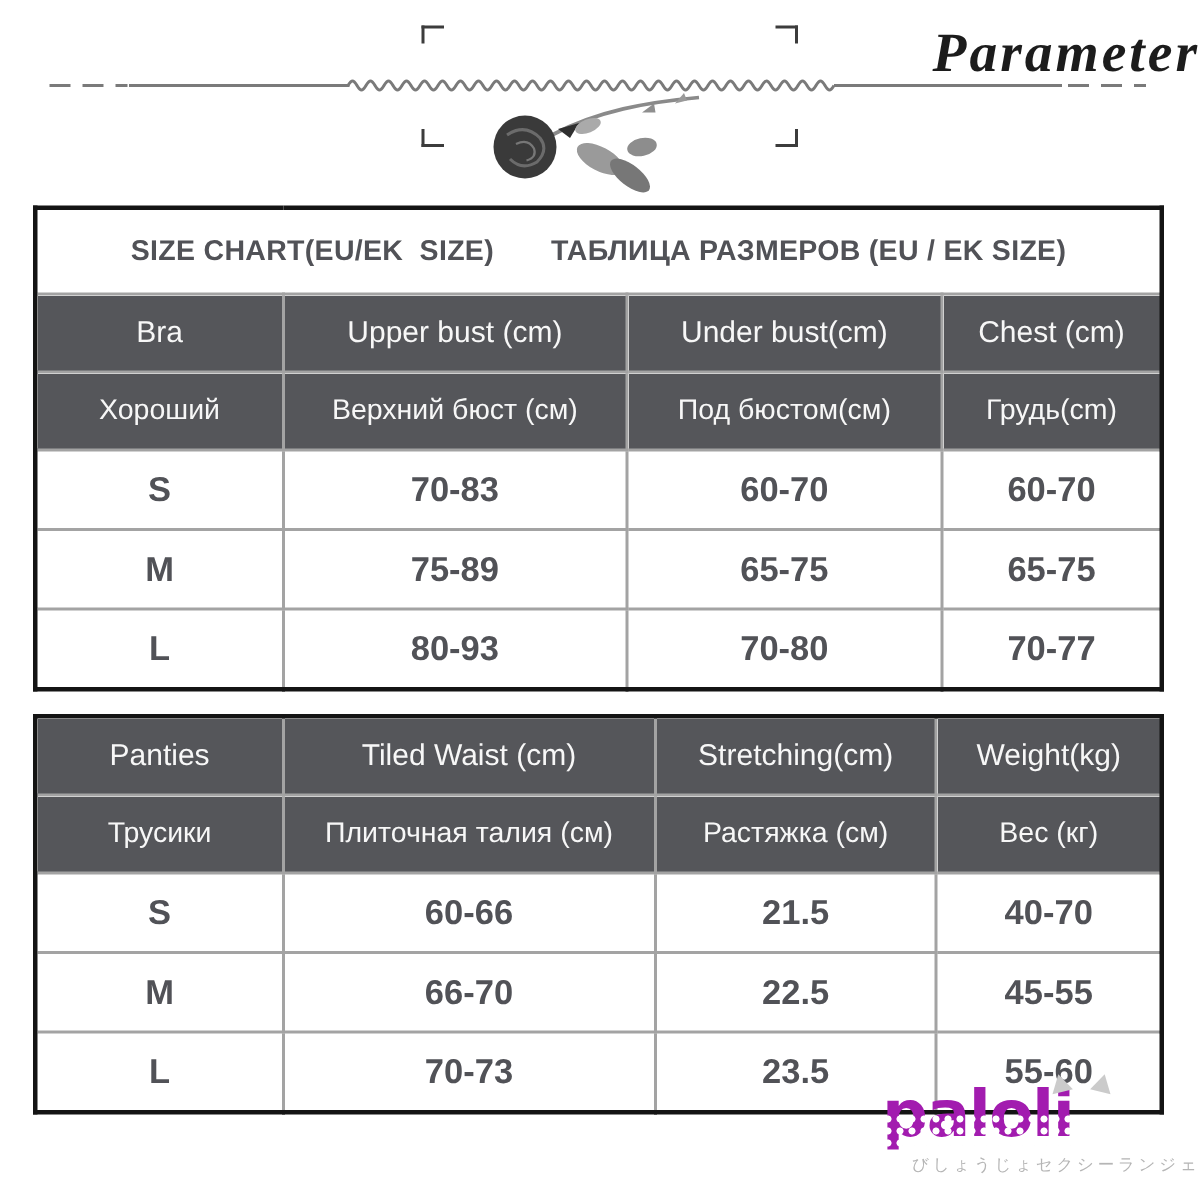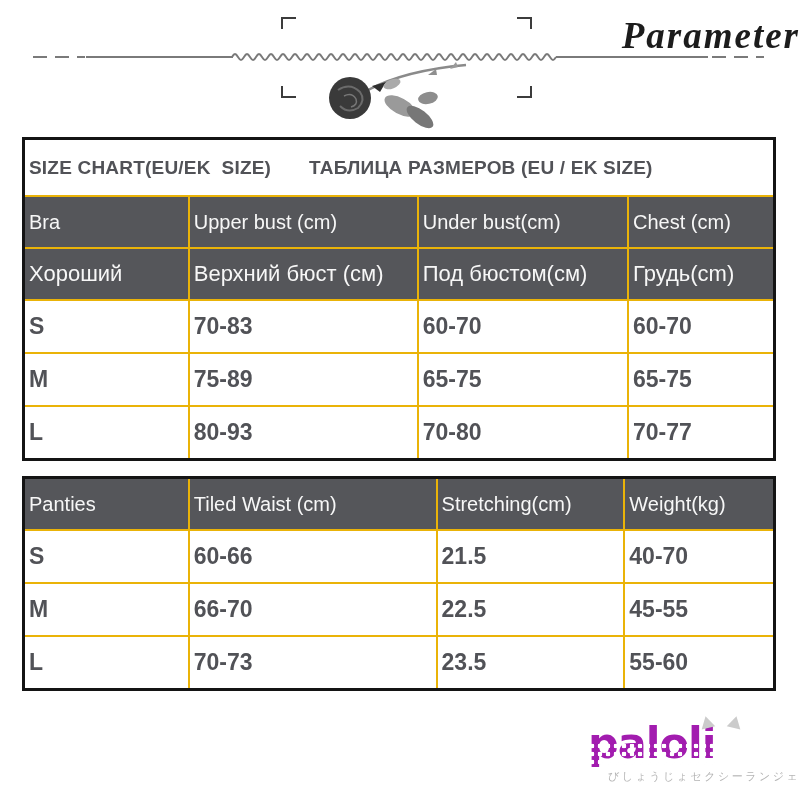--- a/index.html
+++ b/index.html
@@ -21,29 +21,29 @@
   .bracket.br{left:517px;top:86px;border-bottom:2px solid #3c3c3c;border-right:2px solid #3c3c3c;}
   .deco-line{position:absolute;left:0;top:0;}
   .rose{position:absolute;left:300px;top:56px;}
   
   table.size-table{
     position:absolute;left:22px;width:754px;border-collapse:collapse;table-layout:fixed;
     border:3px solid #141414;
   }
   table.t1{top:137px;}
   table.t2{top:476px;}
-  table.size-table td{border:2px solid #eab308;vertical-align:middle;padding:0 4px;overflow:hidden;}
+  table.size-table td{border:2px solid #a3a3a3;text-align:center;vertical-align:middle;padding:0 4px;overflow:hidden;}
   td.title-cell{height:55px;background:#ffffff;}
   .title-en,.title-ru{
     font-weight:bold;font-size:19px;color:#515257;white-space:pre;letter-spacing:0.2px;
   }
   .title-spacer{display:inline-block;width:38px;}
   tr.head td{background:#55565a;color:#f7f7f7;font-weight:normal;height:50px;}
   tr.head-en td{font-size:20px;}
-  tr.head-ru td{font-size:22px;}
+  tr.head-ru td{font-size:19px;}
   tr.data td{height:51px;font-weight:bold;font-size:23px;color:#515257;background:#ffffff;}
   
   .watermark{position:absolute;left:588px;top:722px;z-index:5;}
   .wm-brand{
     position:relative;display:inline-block;
     font-size:43px;font-weight:800;letter-spacing:-1px;line-height:1;
     color:#a21caf;font-family:"DejaVu Sans","Liberation Sans",sans-serif;
   }
   .wm-brand::after{ 
     content:"";position:absolute;left:0;right:0;top:46%;bottom:-4%;
@@ -144,20 +144,26 @@
       <col style="width:25%">
       <col style="width:20%">
   </colgroup>
   <tbody>
     <tr class="head head-en">
       <td>Panties</td>
       <td>Tiled Waist (cm)</td>
       <td>Stretching(cm)</td>
       <td>Weight(kg)</td>
     </tr>
+    <tr class="head head-ru">
+      <td>Трусики</td>
+      <td>Плиточная талия (см)</td>
+      <td>Растяжка (см)</td>
+      <td>Вес (кг)</td>
+    </tr>
     <tr class="data">
       <td>S</td>
       <td>60-66</td>
       <td>21.5</td>
       <td>40-70</td>
     </tr>
     <tr class="data">
       <td>M</td>
       <td>66-70</td>
       <td>22.5</td>

